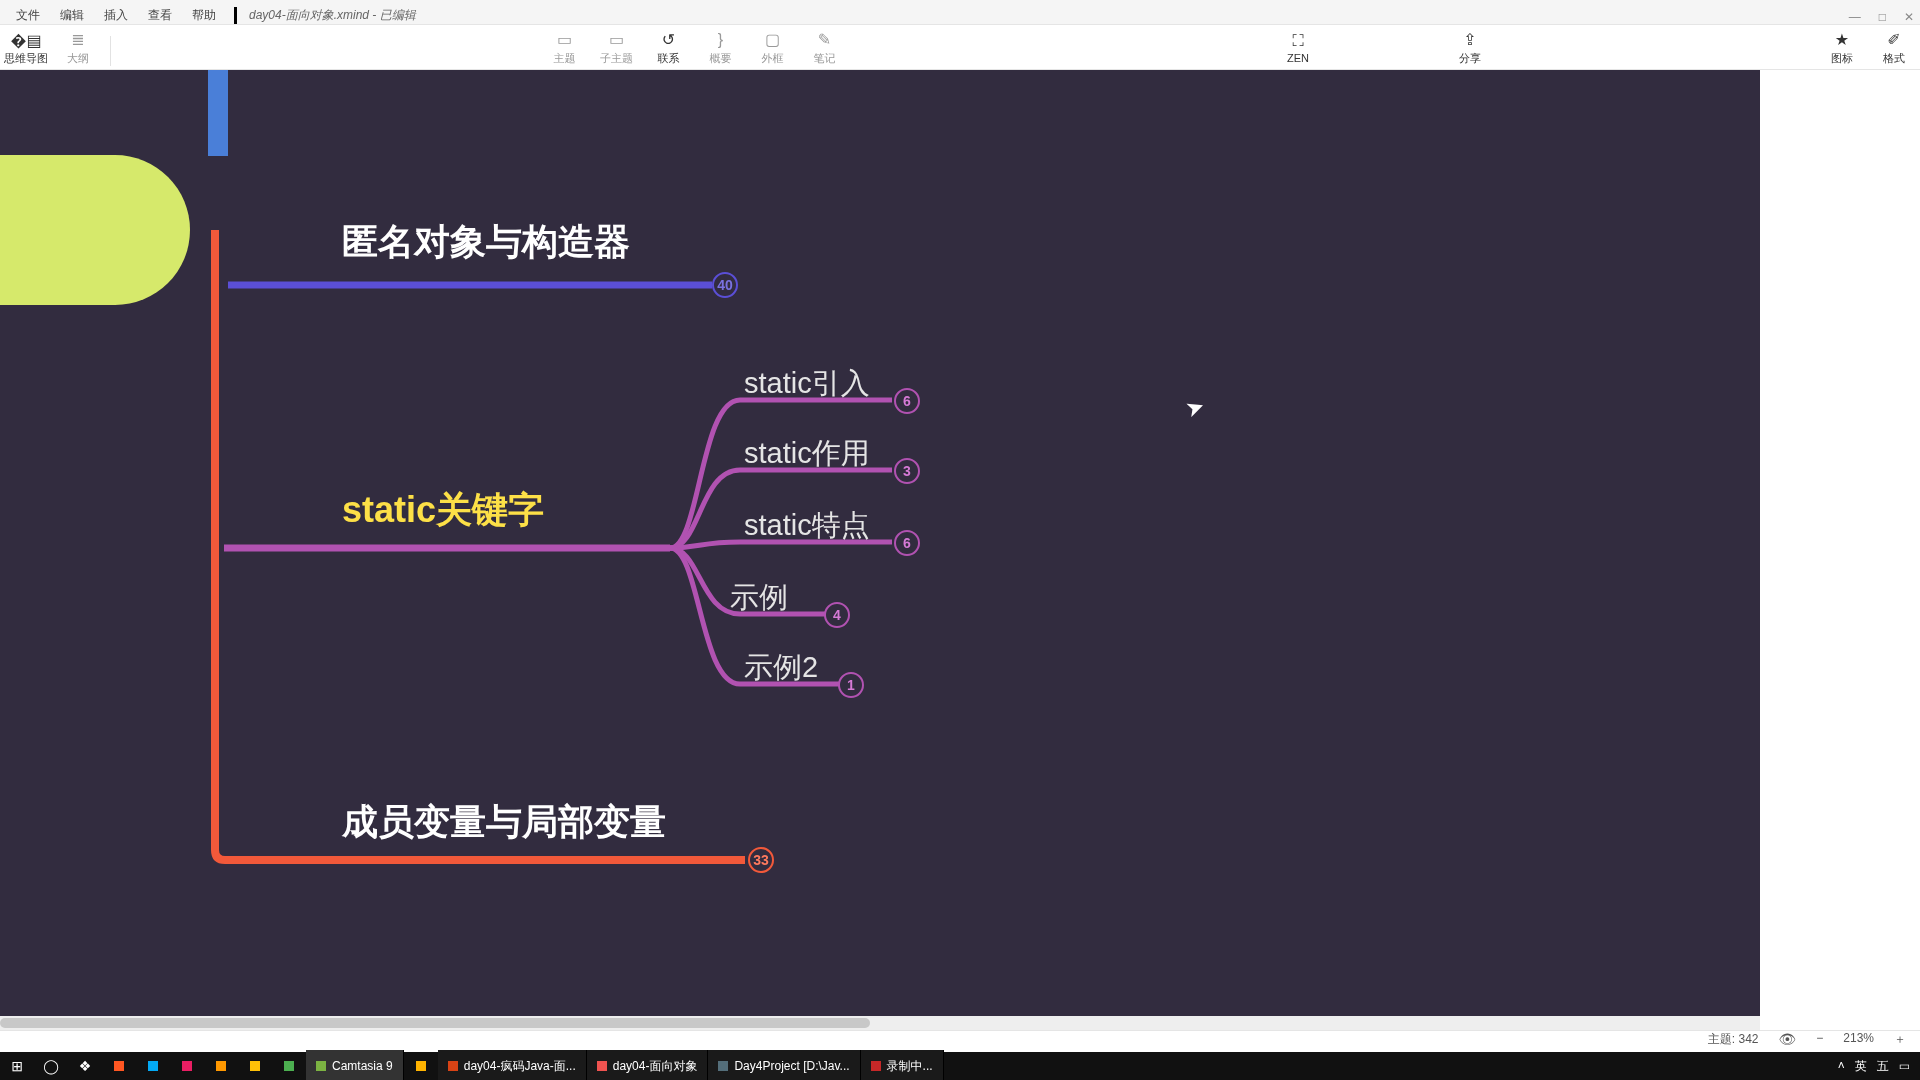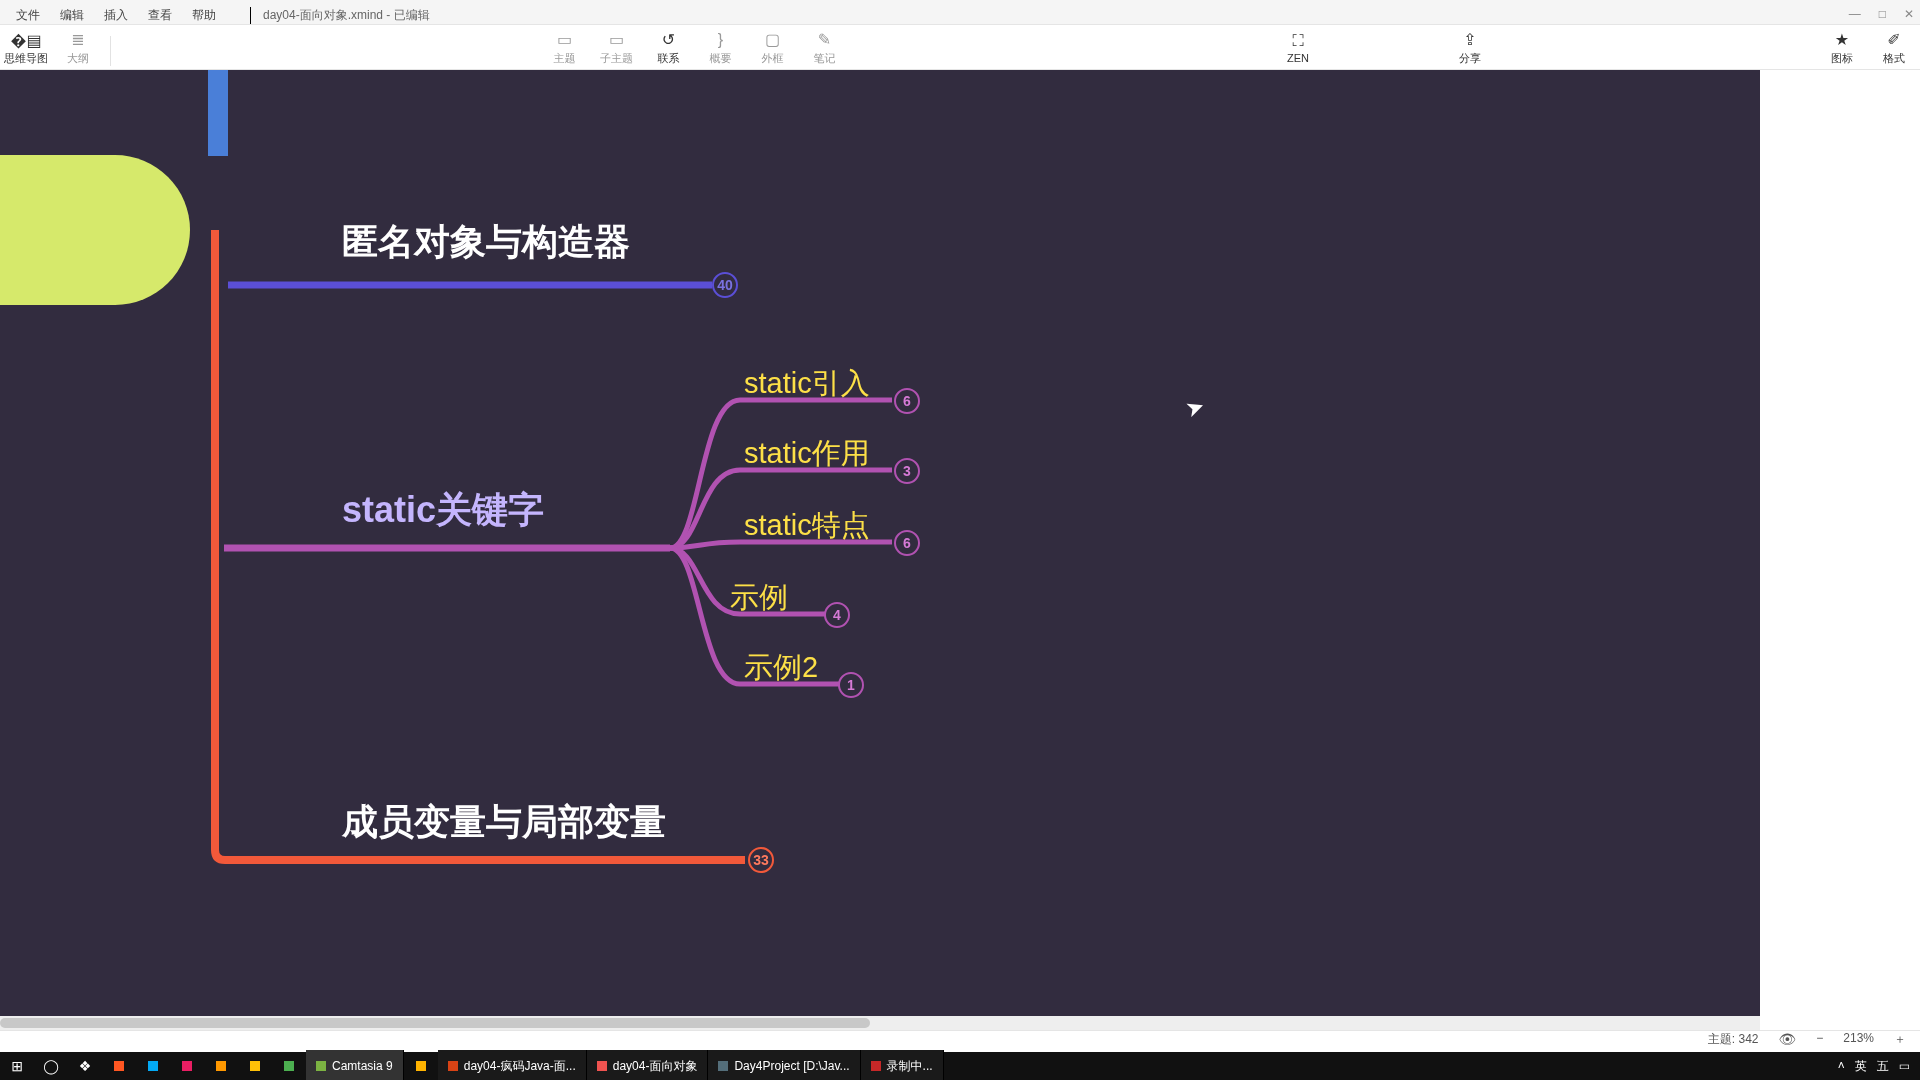--- a/index.html
+++ b/index.html
@@ -1,37 +1,37 @@
 <!DOCTYPE html>
 <html><head>
 <meta charset="utf-8">
 <style>
 * { margin:0; padding:0; box-sizing:border-box; font-family:"Microsoft YaHei","PingFang SC",sans-serif; }
 html,body { width:1920px; height:1080px; overflow:hidden; background:#fff; }
 
 
-#menubar { height:24px; background:#f5f5f5; display:flex; align-items:flex-start; font-size:12px; padding:7px 6px; color:#444; }
+#menubar { height:24px; background:#f5f5f5; display:flex; align-items:flex-end; font-size:12px; padding:0 6px; color:#444; }
 #menubar .m { padding:0 10px; cursor:default; }
-#menubar .doc { margin-left:24px; color:#666; border-left:1px solid #000000; padding-left:12px; }
+#menubar .doc { margin-left:8px; color:#666; border-left:3px solid #000000; padding-left:12px;font-style:italic; }
 #menubar .winbtns { margin-left:auto; display:flex; gap:18px; color:#888; font-size:12px; }
 
 #toolbar { height:46px; background:#fff; border-top:1px solid #e5e5e5; border-bottom:1px solid #e5e5e5; display:flex; align-items:center; }
 .tb-group { display:flex; align-items:flex-start; }
 .tb-btn { display:flex; flex-direction:column; align-items:center; justify-content:center; width:52px; height:46px; font-size:11px; color:#999; }
 .tb-btn.active { color:#333; }
 .tb-btn .ico { height:22px; display:flex; align-items:center; justify-content:center; font-size:16px; }
 .tb-sep { width:1px; height:30px; background:#e2e2e2; margin:8px 6px 0; }
 .tb-spacer { flex:1; }
 
 
 #canvas { position:relative; width:1760px; height:960px; background:#322c3f; overflow:hidden; }
 #mind-svg { position:absolute; left:0; top:0; }
 .node-main { position:absolute; font-size:36px; font-weight:700; color:#fff; white-space:nowrap; }
-.node-main.purple { color:#c4b5fd; }
-.node-sub { position:absolute; font-size:29px; font-weight:500; color:#fde047; white-space:nowrap; }
+.node-main.purple { color:#fde047; }
+.node-sub { position:absolute; font-size:29px; font-weight:500; color:#e5e5e5; white-space:nowrap; }
 .count-badge { position:absolute; width:26px; height:26px; border:2px solid; border-radius:50%; display:flex; align-items:center; justify-content:center; font-size:14px; font-weight:600; background:#322c3f; }
 .root-blob { position:absolute; left:-110px; top:85px; width:300px; height:150px; background:#d6e96b; border-radius:80px; }
 .blue-tab { position:absolute; left:208px; top:0; width:20px; height:86px; background:#4a7fd8; }
 #cursor { position:absolute; left:1186px; top:325px; font-size:22px; color:#fff; transform:rotate(-20deg); }
 
 
 #hscroll { position:absolute; left:0; bottom:0; height:14px; width:100%; background:#eee; }
 #hscroll .thumb { position:absolute; top:2px; left:0; width:870px; height:10px; background:#c8c8c8; border-radius:5px; }
 
 

